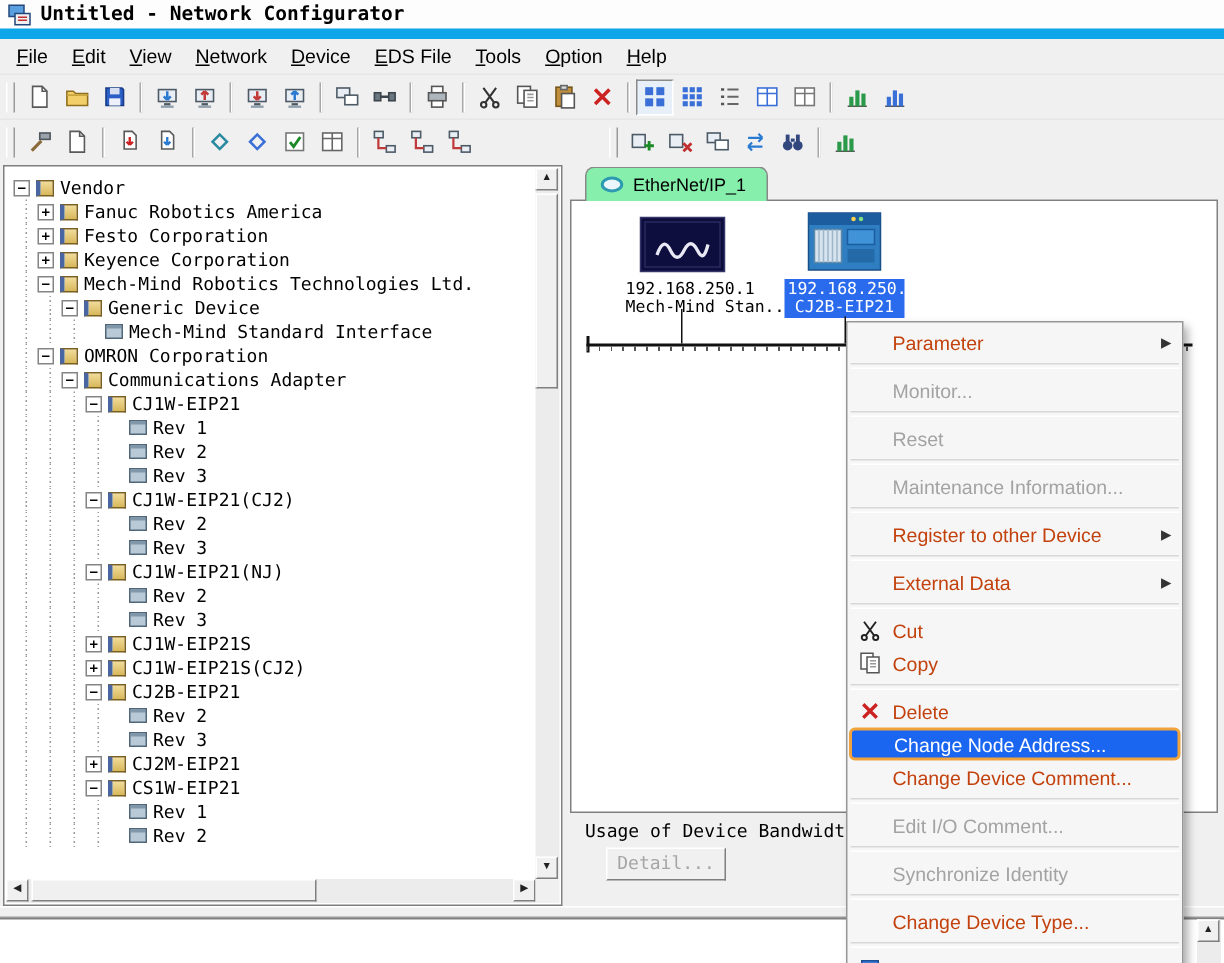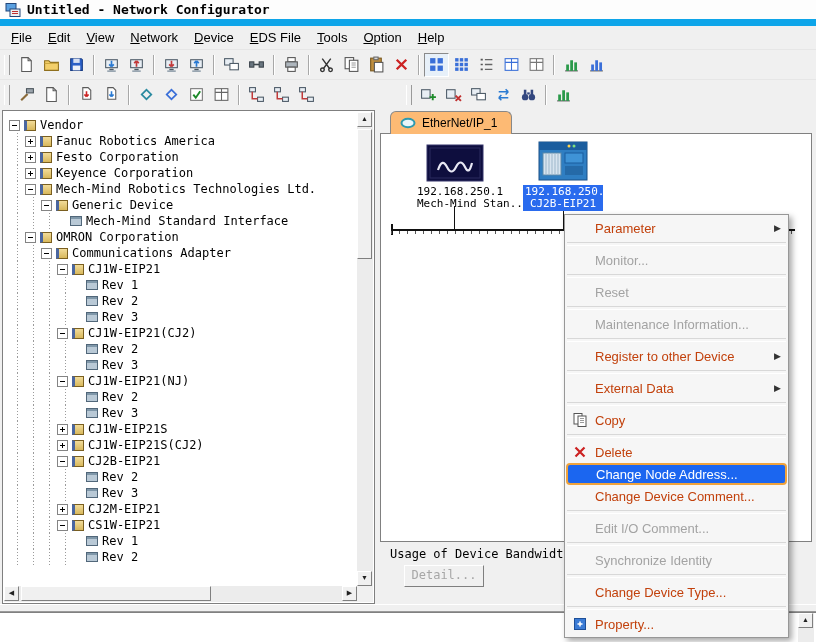--- a/index.html
+++ b/index.html
@@ -42,21 +42,21 @@
   
   .sbtn{position:absolute;width:15px;height:15px;background:#f0f0f0;border:1px solid;border-color:#ffffff #7f7f7f #7f7f7f #ffffff;
         box-sizing:border-box;font-size:7px;text-align:center;line-height:12px;color:#222;}
   .arr-up::after{content:"▲";} .arr-dn::after{content:"▼";} .arr-lf::after{content:"◀";} .arr-rt::after{content:"▶";}
   .sbv{position:absolute;right:1px;top:1px;width:16px;bottom:17px;background:#ececec;}
   .sbh{position:absolute;left:1px;bottom:1px;height:16px;right:17px;background:#ececec;}
   .sbc{position:absolute;right:1px;bottom:1px;width:16px;height:16px;background:#f0f0f0;}
   .thumbv{position:absolute;left:0;top:17px;width:15px;height:130px;background:#f0f0f0;border:1px solid;border-color:#ffffff #7f7f7f #7f7f7f #ffffff;box-sizing:border-box;}
   .thumbh{position:absolute;top:0;left:17px;height:15px;width:190px;background:#f0f0f0;border:1px solid;border-color:#ffffff #7f7f7f #7f7f7f #ffffff;box-sizing:border-box;}
   
-  .tab{position:absolute;left:390px;top:111px;width:122px;height:23px;background:#fdba74;border:1px solid #888;border-bottom:none;
+  .tab{position:absolute;left:390px;top:111px;width:122px;height:23px;background:#86efac;border:1px solid #888;border-bottom:none;
        border-radius:6px 6px 0 0;display:flex;align-items:center;gap:6px;padding:0 9px;box-sizing:border-box;
        font:12px "Liberation Sans",sans-serif;z-index:2;}
   .canvas{position:absolute;left:380px;top:133px;width:432px;height:409px;background:#ffffff;border:1px solid #808080;box-sizing:border-box;}
   .trunk{position:absolute;left:10px;top:95px;width:404px;height:2px;background:#111;}
   .trunkcap{position:absolute;left:10px;top:90px;width:2px;height:11px;background:#111;}
   .ticks{position:absolute;left:10px;top:97px;width:404px;height:3px;
          background:repeating-linear-gradient(90deg,#555 0 1px,transparent 1px 8px);}
   .devwrap{position:absolute;text-align:center;}
   .devlbl{font:11px "DejaVu Sans Mono",monospace;line-height:12px;color:#000;white-space:nowrap;}
   .devlbl.sel{background:#2a6bee;color:#ffffff;padding:1px 2px;}
@@ -694,20 +694,26 @@
         <span class="cl">Register to other Device</span>
         <span class="sub"></span>
       </div>
     <div class="csep"></div>
     <div class="ci">
         <span class="cl">External Data</span>
         <span class="sub"></span>
       </div>
     <div class="csep"></div>
     <div class="ci">
+        <span class="cic"><svg style="color:#222" width="16" height="16" viewBox="0 0 16 16">
+            <use href="#i-scissors"></use>
+          </svg></span>
+        <span class="cl">Cut</span>
+      </div>
+    <div class="ci">
         <span class="cic"><svg width="16" height="16" viewBox="0 0 16 16">
             <use href="#i-copy"></use>
           </svg></span>
         <span class="cl">Copy</span>
       </div>
     <div class="csep"></div>
     <div class="ci">
         <span class="cic"><svg style="color:#cc2222" width="16" height="16" viewBox="0 0 16 16">
             <use href="#i-x"></use>
           </svg></span>

